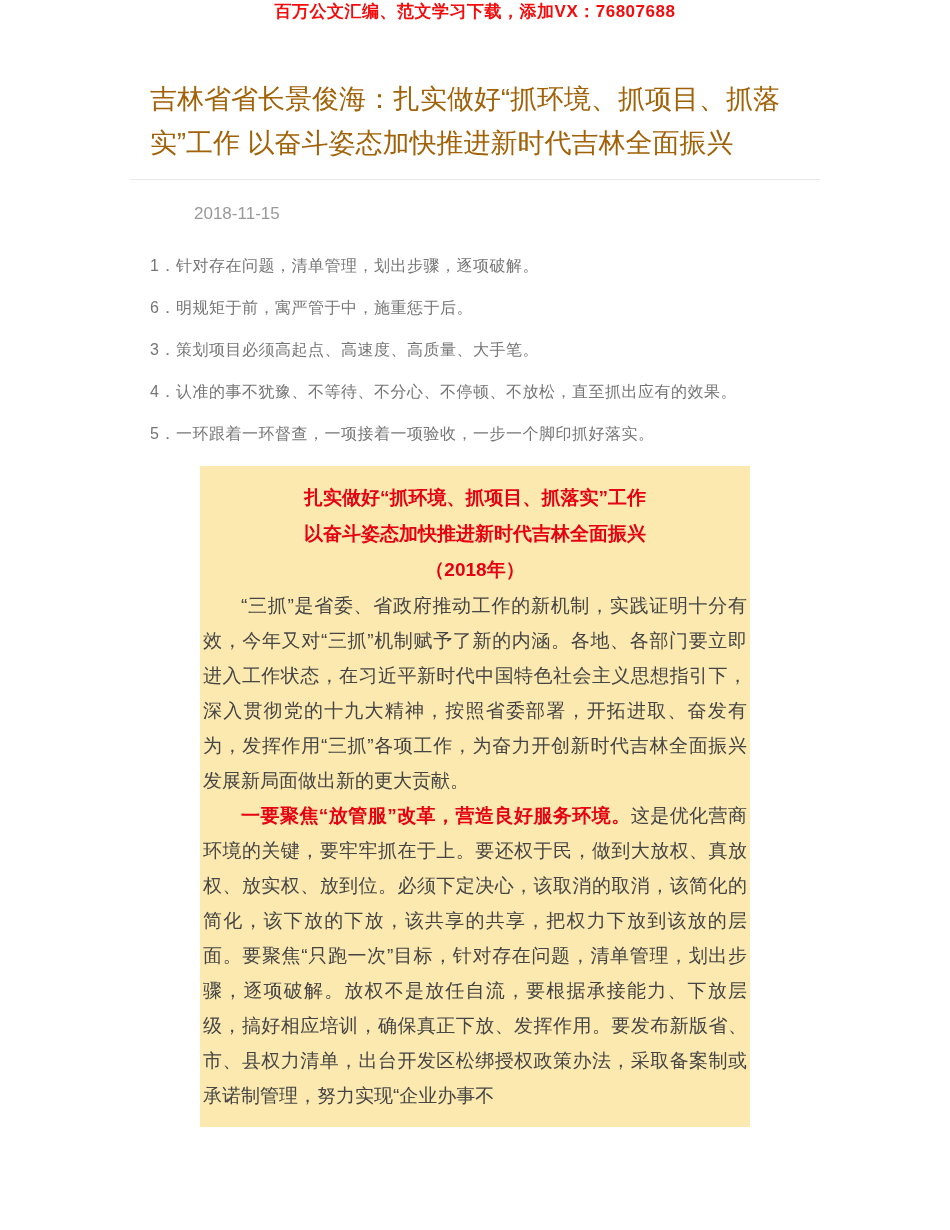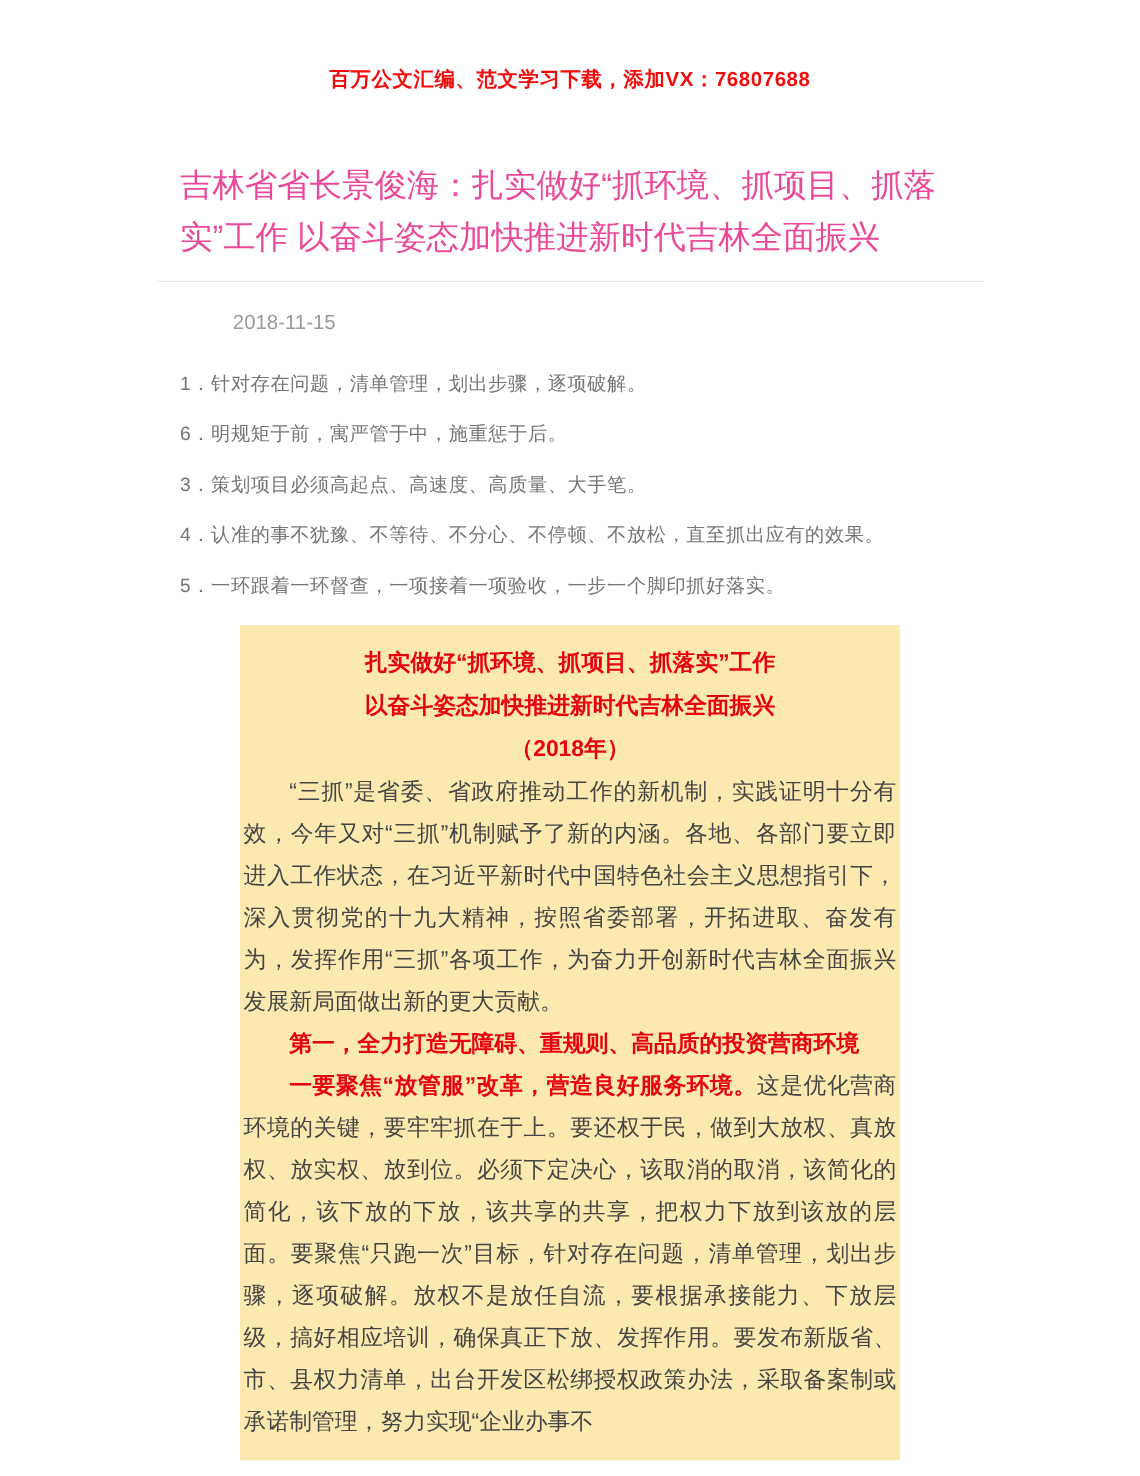--- a/index.html
+++ b/index.html
@@ -7,36 +7,35 @@
     background: #ffffff;
     font-family: "Liberation Sans", sans-serif;
   }
   body {
     width: 950px;
     min-height: 1230px;
     margin: 0 auto;
     overflow: hidden;
   }
   .promo-notice {
-    padding-top: 55px;
     text-align: center;
     font-size: 17px;
     font-weight: 700;
     color: #f40b0b;
     letter-spacing: 0.5px;
   }
   .article {
     margin: 0 130px 0 150px; 
   }
   .page-title {
     margin-top: 54px;
     font-size: 27px;
     line-height: 44px;
     font-weight: 400;
-    color: #ec4899;
+    color: #a16207;
   }
   .title-divider {
     margin-top: 14px;
     margin-left: -20px;
     width: 690px;
     border: none;
     border-top: 1px solid #e8e8e8;
     height: 0;
   }
   .article-date {
@@ -113,18 +112,17 @@
   <div class="highlight-box">
 
     <div class="box-title">扎实做好“抓环境、抓项目、抓落实”工作</div>
 
     <div class="box-title">以奋斗姿态加快推进新时代吉林全面振兴</div>
 
     <div class="box-title">（2018年）</div>
 
     <p class="box-paragraph">“三抓”是省委、省政府推动工作的新机制，实践证明十分有效，今年又对“三抓”机制赋予了新的内涵。各地、各部门要立即进入工作状态，在习近平新时代中国特色社会主义思想指引下，深入贯彻党的十九大精神，按照省委部署，开拓进取、奋发有为，发挥作用“三抓”各项工作，为奋力开创新时代吉林全面振兴发展新局面做出新的更大贡献。</p>
 
-    <div class="section-heading">第一，全力打造无障碍、重规则、高品质的投资营商环境</div>
 
     <p class="box-paragraph"><span class="lead-red">一要聚焦“放管服”改革，营造良好服务环境。</span><span>这是优化营商环境的关键，要牢牢抓在于上。要还权于民，做到大放权、真放权、放实权、放到位。必须下定决心，该取消的取消，该简化的简化，该下放的下放，该共享的共享，把权力下放到该放的层面。要聚焦“只跑一次”目标，针对存在问题，清单管理，划出步骤，逐项破解。放权不是放任自流，要根据承接能力、下放层级，搞好相应培训，确保真正下放、发挥作用。要发布新版省、市、县权力清单，出台开发区松绑授权政策办法，采取备案制或承诺制管理，努力实现“企业办事不</span></p>
 
   </div>
 </div>
 
 </body></html>

